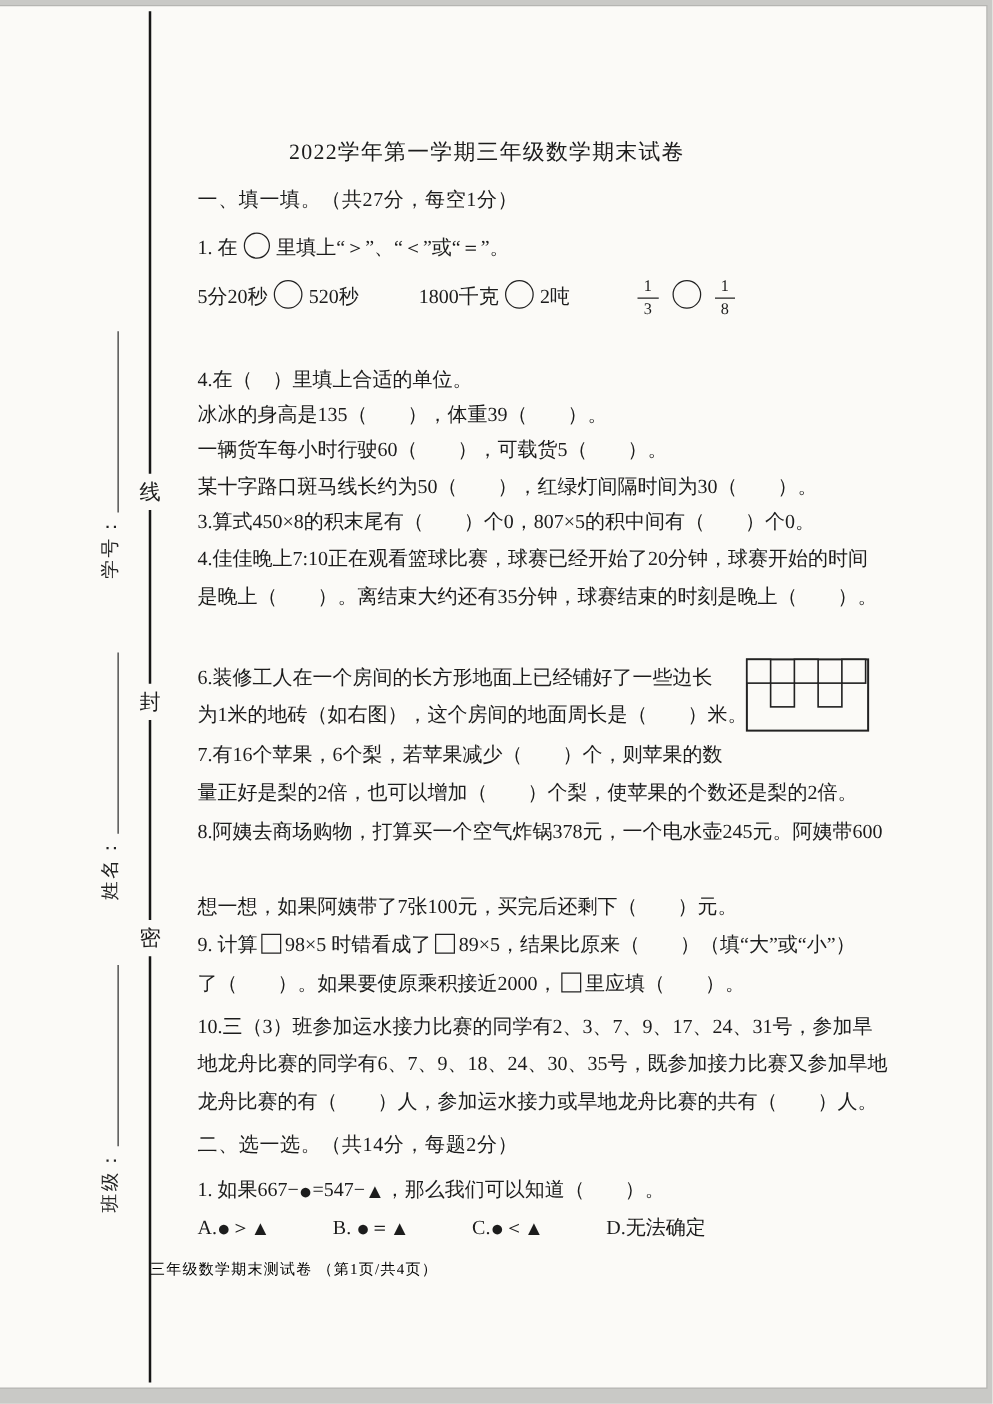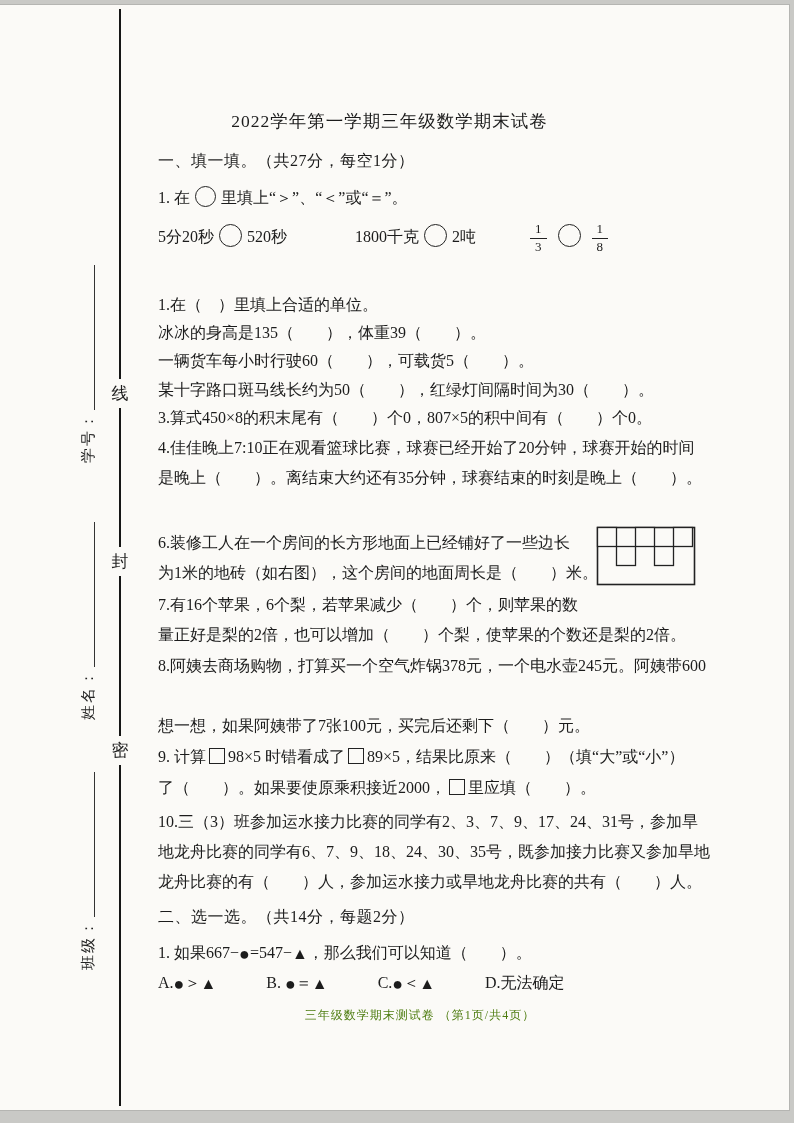--- a/index.html
+++ b/index.html
@@ -44,29 +44,29 @@
     display:inline-block;width:14px;height:14px;border:1.3px solid #222;
     vertical-align:-2px;margin:0 3px;
   }
   .frac{
     display:inline-block;text-align:center;vertical-align:middle;
     font-size:13px;line-height:1.15;margin:0 2px;
   }
   .frac .fnum{display:block;border-bottom:1px solid #222;padding:0 5px 1px 5px;}
   .frac .fden{display:block;padding:1px 5px 0 5px;}
   .grp{display:inline-block;}
-  .gap1{margin-left:64px;}
+  .gap1{margin-left:44px;}
   .gap2{margin-left:48px;}
   .dotg{font-size:18px;vertical-align:-2px;line-height:0;}
   .trig{font-size:16px;vertical-align:-1px;line-height:0;}
   .optgap{margin-left:46px;}
   .figure{position:absolute;left:596px;top:521px;}
   .footer{
     position:absolute;top:1002px;left:120px;width:600px;
-    text-align:center;font-size:12px;color:#4d7c0f;letter-spacing:1px;
+    font-size:12px;color:#000000;letter-spacing:1px;
   }
 </style>
 </head>
 <body>
 
 <div class="page">
 
   <div class="vline"></div>
   <div class="seal-char" style="top:374px">线</div>
   <div class="seal-char" style="top:542px">封</div>
@@ -97,21 +97,21 @@
     <span class="grp"><span>5分20秒</span><span class="ocircle"></span><span>520秒</span></span>
     <span class="grp gap1"><span>1800千克</span><span class="ocircle"></span><span>2吨</span></span>
     <span class="grp gap2">
       <span class="frac"><span class="fnum">1</span><span class="fden">3</span></span>
       <span class="ocircle"></span>
       <span class="frac"><span class="fnum">1</span><span class="fden">8</span></span>
     </span>
   </div>
 
 
-  <div class="ln" style="top:288px">1.在（　）里填上合适的单位。</div>
+  <div class="ln" style="top:288px">4.在（　）里填上合适的单位。</div>
   <div class="ln" style="top:316px">冰冰的身高是135（　　），体重39（　　）。</div>
   <div class="ln" style="top:344px">一辆货车每小时行驶60（　　），可载货5（　　）。</div>
   <div class="ln" style="top:373px">某十字路口斑马线长约为50（　　），红绿灯间隔时间为30（　　）。</div>
 
   <div class="ln" style="top:401px">3.算式450×8的积末尾有（　　）个0，807×5的积中间有（　　）个0。</div>
 
   <div class="ln" style="top:431px">4.佳佳晚上7:10正在观看篮球比赛，球赛已经开始了20分钟，球赛开始的时间</div>
   <div class="ln" style="top:461px">是晚上（　　）。离结束大约还有35分钟，球赛结束的时刻是晚上（　　）。</div>
 
 

